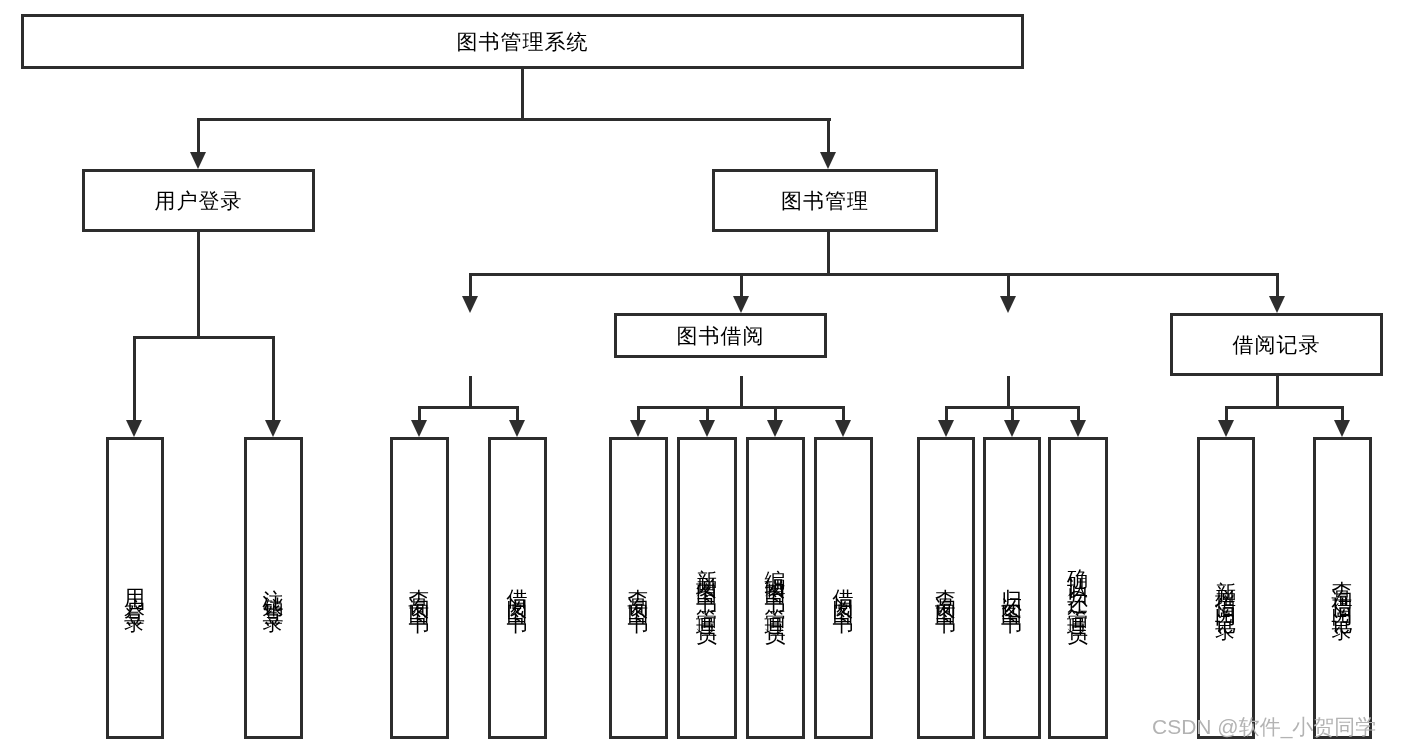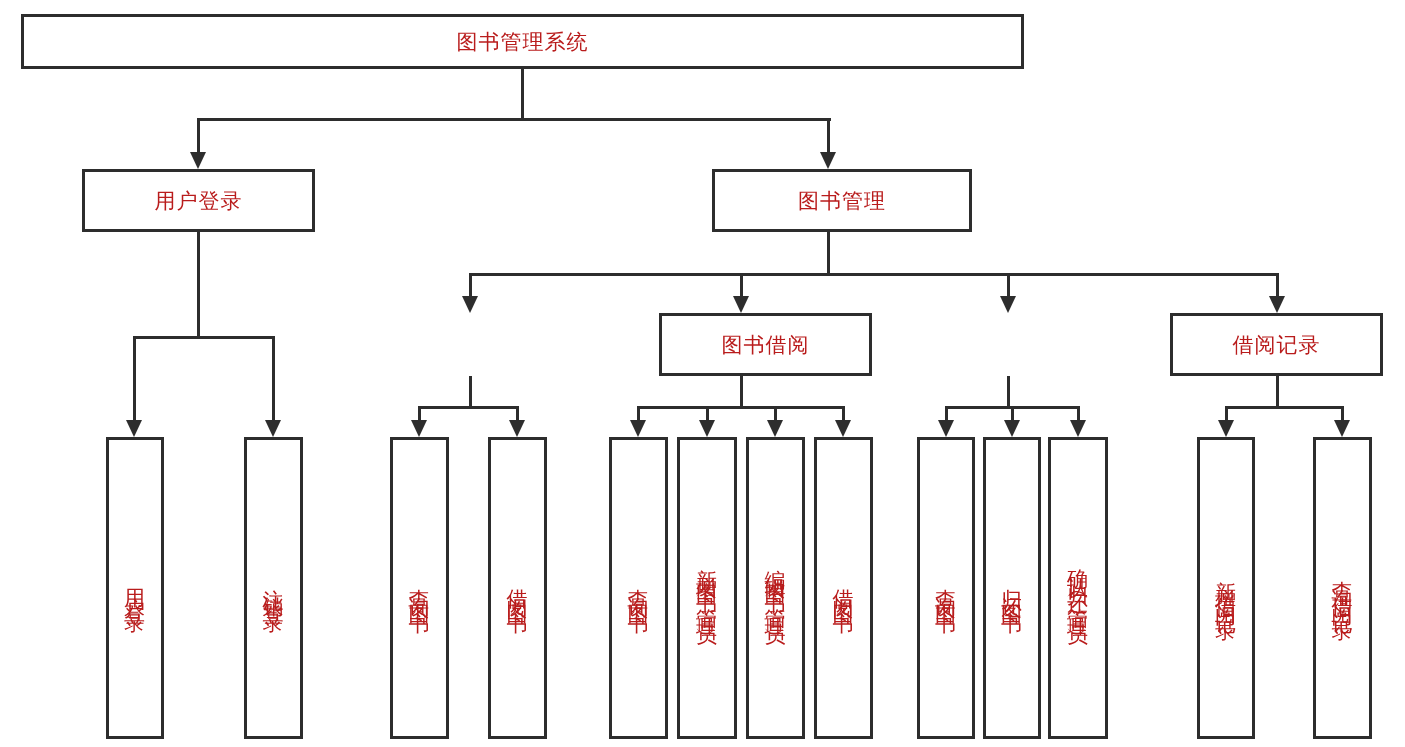--- a/index.html
+++ b/index.html
@@ -12,21 +12,21 @@
     font-family: "Liberation Sans", "DejaVu Sans", sans-serif;
   }
   .box {
     position: absolute;
     box-sizing: border-box;
     border: 3px solid #2d2d2d;
     background: #ffffff;
     display: flex;
     align-items: center;
     justify-content: center;
-    color: #b91c1c;
+    color: #000000;
   }
   .hbox { font-size: 21px; letter-spacing: 1px; }
   .vbox { font-size: 21px; }
   .vtext {
     writing-mode: vertical-rl;
     text-orientation: mixed;
     letter-spacing: 8px;
     line-height: 1;
     white-space: nowrap;
   }
@@ -53,26 +53,26 @@
 <div id="canvas">
 
   <div class="box hbox" style="left:21px; top:14px; width:1003px; height:55px;">
     <span>图书管理系统</span>
   </div>
 
   <div class="box hbox" style="left:82px; top:169px; width:233px; height:63px;">
     <span>用户登录</span>
   </div>
 
-  <div class="box hbox" style="left:712px; top:169px; width:260px; height:63px;">
+  <div class="box hbox" style="left:712px; top:169px; width:226px; height:63px;">
     <span>图书管理</span>
   </div>
 
 
-  <div class="box hbox" style="left:659px; top:313px; width:213px; height:63px;">
+  <div class="box hbox" style="left:614px; top:313px; width:213px; height:45px;">
     <span>图书借阅</span>
   </div>
 
 
   <div class="box hbox" style="left:1170px; top:313px; width:213px; height:63px;">
     <span>借阅记录</span>
   </div>
 
   <div class="box vbox" style="left:106px; top:437px; width:58px; height:302px;">
     <span class="vtext">用户登录</span>
@@ -170,14 +170,15 @@
   <div class="line" style="left:1077px; top:406px; width:3px; height:18px;"></div>
   <div class="arrow" style="left:1070px; top:420px;"></div>
 
   <div class="line" style="left:1276px; top:376px; width:3px; height:30px;"></div>
   <div class="line" style="left:1225px; top:406px; width:119px; height:3px;"></div>
   <div class="line" style="left:1225px; top:406px; width:3px; height:18px;"></div>
   <div class="arrow" style="left:1218px; top:420px;"></div>
   <div class="line" style="left:1341px; top:406px; width:3px; height:18px;"></div>
   <div class="arrow" style="left:1334px; top:420px;"></div>
 
+  <div class="watermark">CSDN @软件_小贺同学</div>
 
 </div>
 
 </body></html>

